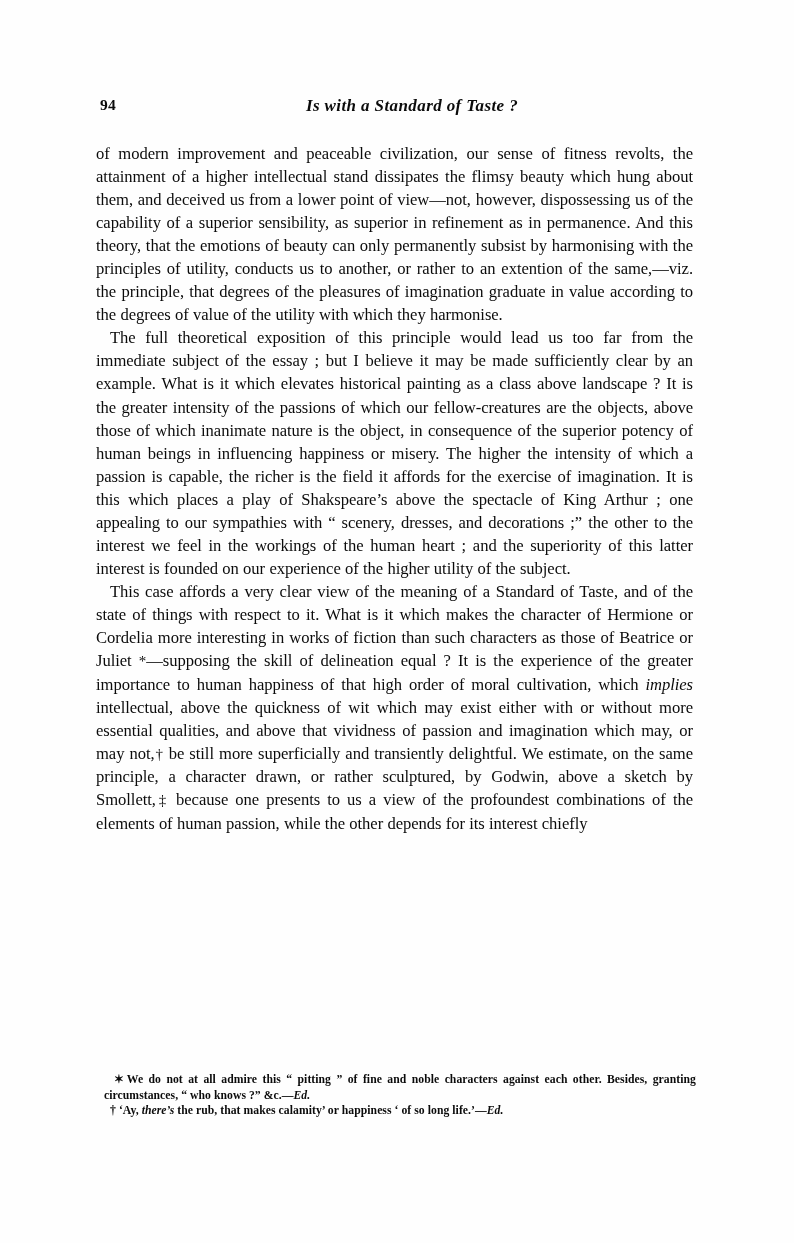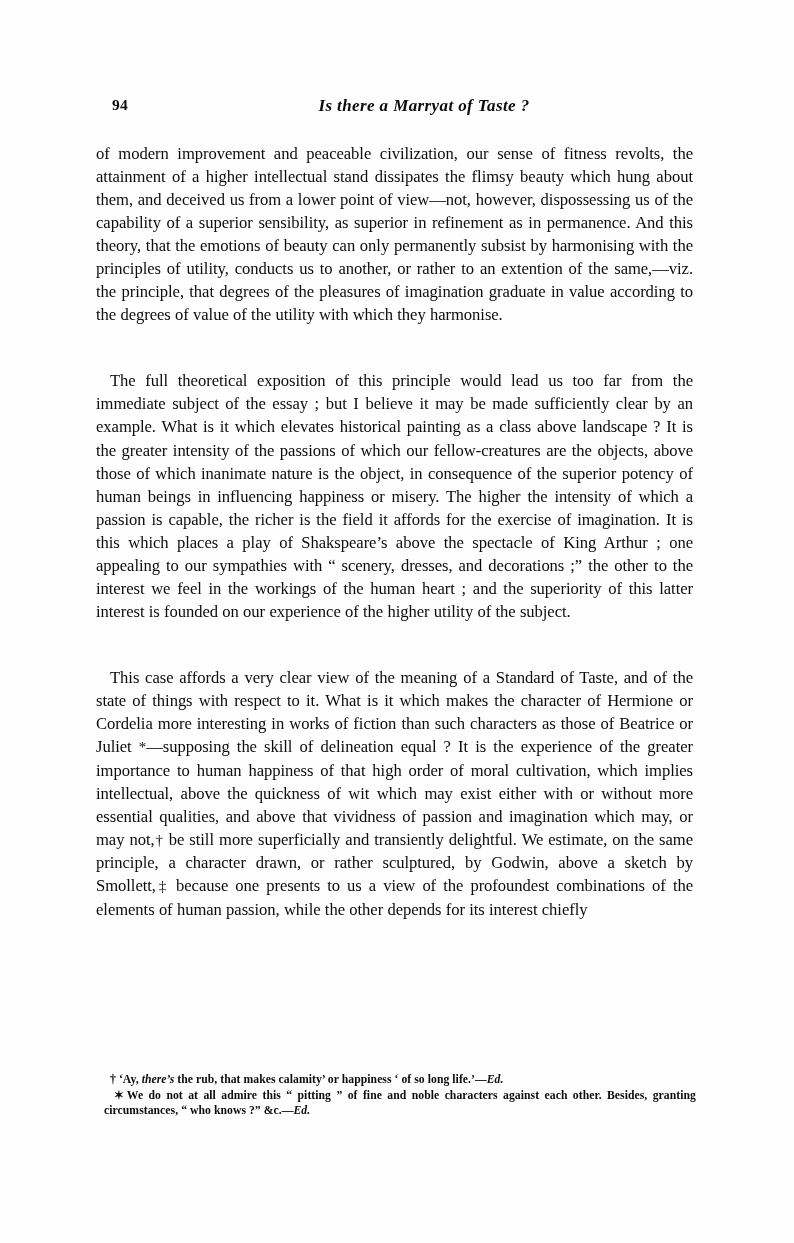--- a/index.html
+++ b/index.html
@@ -20,21 +20,21 @@
     position: absolute;
     left: 0; top: 0;
     width: 794px;
     height: 1243px;
     background: #fefefe;
   }
 
   
   .runhead {
     position: absolute;
-    left: 112px;
+    left: 100px;
     top: 96px;
     width: 596px;
     height: 24px;
   }
   .folio {
     position: absolute;
     left: 0;
     top: 0;
     font-size: 15.5px;
     font-weight: bold;
@@ -66,23 +66,22 @@
     line-height: 23.05px;
     text-align: justify;
     text-align-last: left;
     word-spacing: 0.2px;
     letter-spacing: -0.05px;
     -webkit-hyphens: none;
     hyphens: none;
   }
   .para.indent {
     text-indent: 14px;
-    margin-top: 43px;
   }
-  .para .it { }
+  .para .it { font-style: italic; }
   .para .mark { font-size: 15px; vertical-align: 0.5px; }
 
   
   .footnotes {
     position: absolute;
     left: 104px;
     top: 1072px;
     width: 592px;
   }
   .fn {
@@ -103,27 +102,27 @@
   .fn.fn-2 { text-indent: 6px; }
   .fn.fn-3 { text-indent: 6px; }
 </style>
 </head>
 <body>
 
 <div class="page">
 
   <div class="runhead">
     <span class="folio">94</span>
-    <span class="runtitle">Is there a Marryat of Taste ?</span>
+    <span class="runtitle">Is with a Standard of Taste ?</span>
   </div>
 
   <div class="body-block">
     <p class="para">of modern improvement and peaceable civilization, our sense of fitness revolts, the attainment of a higher intellectual stand dissipates the flimsy beauty which hung about them, and deceived us from a lower point of view—not, however, dispossessing us of the capability of a superior sensibility, as superior in refinement as in permanence.  And this theory, that the emotions of beauty can only permanently subsist by harmonising with the principles of utility, conducts us to another, or rather to an extention of the same,—viz. the principle, that degrees of the pleasures of imagination graduate in value according to the degrees of value of the utility with which they harmonise.</p>
     <p class="para indent">The full theoretical exposition of this principle would lead us too far from the immediate subject of the essay ; but I believe it may be made sufficiently clear by an example.  What is it which elevates historical painting as a class above landscape ? It is the greater intensity of the passions of which our fellow-creatures are the objects, above those of which inanimate nature is the object, in consequence of the superior potency of human beings in influencing happiness or misery.  The higher the intensity of which a passion is capable, the richer is the field it affords for the exercise of imagination.  It is this which places a play of Shakspeare’s above the spectacle of King Arthur ; one appealing to our sympathies with “ scenery, dresses, and decorations ;” the other to the interest we feel in the workings of the human heart ; and the superiority of this latter interest is founded on our experience of the higher utility of the subject.</p>
     <p class="para indent">This case affords a very clear view of the meaning of a Standard of Taste, and of the state of things with respect to it. What is it which makes the character of Hermione or Cordelia more interesting in works of fiction than such characters as those of Beatrice or Juliet <span class="mark">*</span>—supposing the skill of delineation equal ?  It is the experience of the greater importance to human happiness of that high order of moral cultivation, which <span class="it">implies</span> intellectual, above the quickness of wit which may exist either with or without more essential qualities, and above that vividness of passion and imagination which may, or may not,<span class="mark">†</span> be still more superficially and transiently delightful.  We estimate, on the same principle, a character drawn, or rather sculptured, by Godwin, above a sketch by Smollett,<span class="mark">‡</span> because one presents to us a view of the profoundest combinations of the elements of human passion, while the other depends for its interest chiefly</p>
   </div>
 
   <div class="footnotes">
+    <p class="fn fn-1"><span class="fnmark">✶</span>We do not at all admire this “ pitting ” of fine and noble characters against each other.    Besides, granting circumstances, “ who knows ?” &amp;c.—<span class="it">Ed.</span></p>
     <p class="fn fn-2"><span class="fnmark">†</span>‘Ay, <span class="it">there’s</span> the rub, that makes calamity’ or happiness ‘ of so long life.’—<span class="it">Ed.</span></p>
-    <p class="fn fn-1"><span class="fnmark">✶</span>We do not at all admire this “ pitting ” of fine and noble characters against each other.    Besides, granting circumstances, “ who knows ?” &amp;c.—<span class="it">Ed.</span></p>
   </div>
 
 </div>
 
 </body></html>

